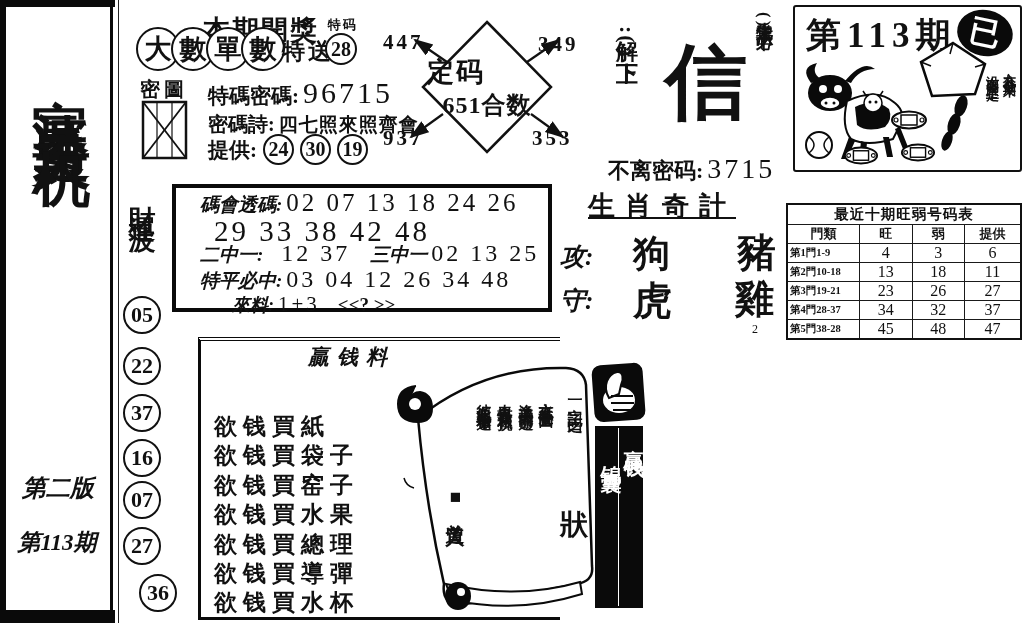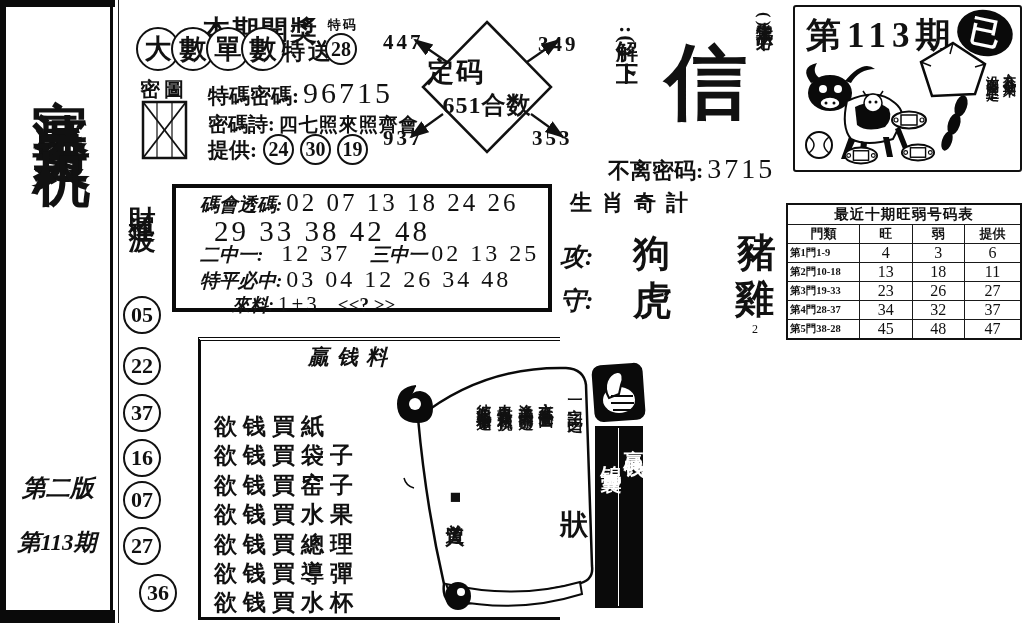--- a/index.html
+++ b/index.html
@@ -194,21 +194,21 @@
     <span class="b" style="font-size:19px;font-style:italic;">特平必中:</span>
     <span class="num" style="font-size:24px;">03 04 12 26 34 48</span>
   </div>
   <div style="height:24px;padding-left:32px;">
     <span class="b" style="font-size:18px;font-style:italic;">來料:</span>
     <span class="num" style="font-size:21px;">1+3</span>
     <span class="b" style="font-size:19px;padding-left:14px;">&lt;&lt;? &gt;&gt;</span>
   </div>
 </div>
 
-<div class="abs b" style="left:570px;top:188px;font-size:22px;letter-spacing:10px;">生肖奇計</div>
+<div class="abs b" style="left:588px;top:188px;font-size:27px;letter-spacing:10px;text-decoration:underline;">生肖奇計</div>
 <div class="abs b" style="left:560px;top:240px;font-size:25px;font-style:italic;">攻:</div>
 <div class="abs b" style="left:633px;top:229px;font-size:37px;">狗</div>
 <div class="abs b" style="left:737px;top:226px;font-size:39px;">豬</div>
 <div class="abs b" style="left:560px;top:284px;font-size:25px;font-style:italic;">守:</div>
 <div class="abs b" style="left:633px;top:274px;font-size:39px;">虎</div>
 <div class="abs b" style="left:735px;top:272px;font-size:39px;">雞</div>
 <div class="abs" style="left:752px;top:322px;font-size:12px;">2</div>
 
 <table class="stats abs" style="left:786px;top:203px;border:2.5px solid #111;">
   <tbody>
@@ -227,21 +227,21 @@
     <td class="val">3</td>
     <td class="val">6</td>
   </tr>
   <tr>
     <td class="lbl">第2門10-18</td>
     <td class="val">13</td>
     <td class="val">18</td>
     <td class="val">11</td>
   </tr>
   <tr>
-    <td class="lbl">第3門19-33</td>
+    <td class="lbl">第3門19-21</td>
     <td class="val">23</td>
     <td class="val">26</td>
     <td class="val">27</td>
   </tr>
   <tr>
     <td class="lbl">第4門28-37</td>
     <td class="val">34</td>
     <td class="val">32</td>
     <td class="val">37</td>
   </tr>

